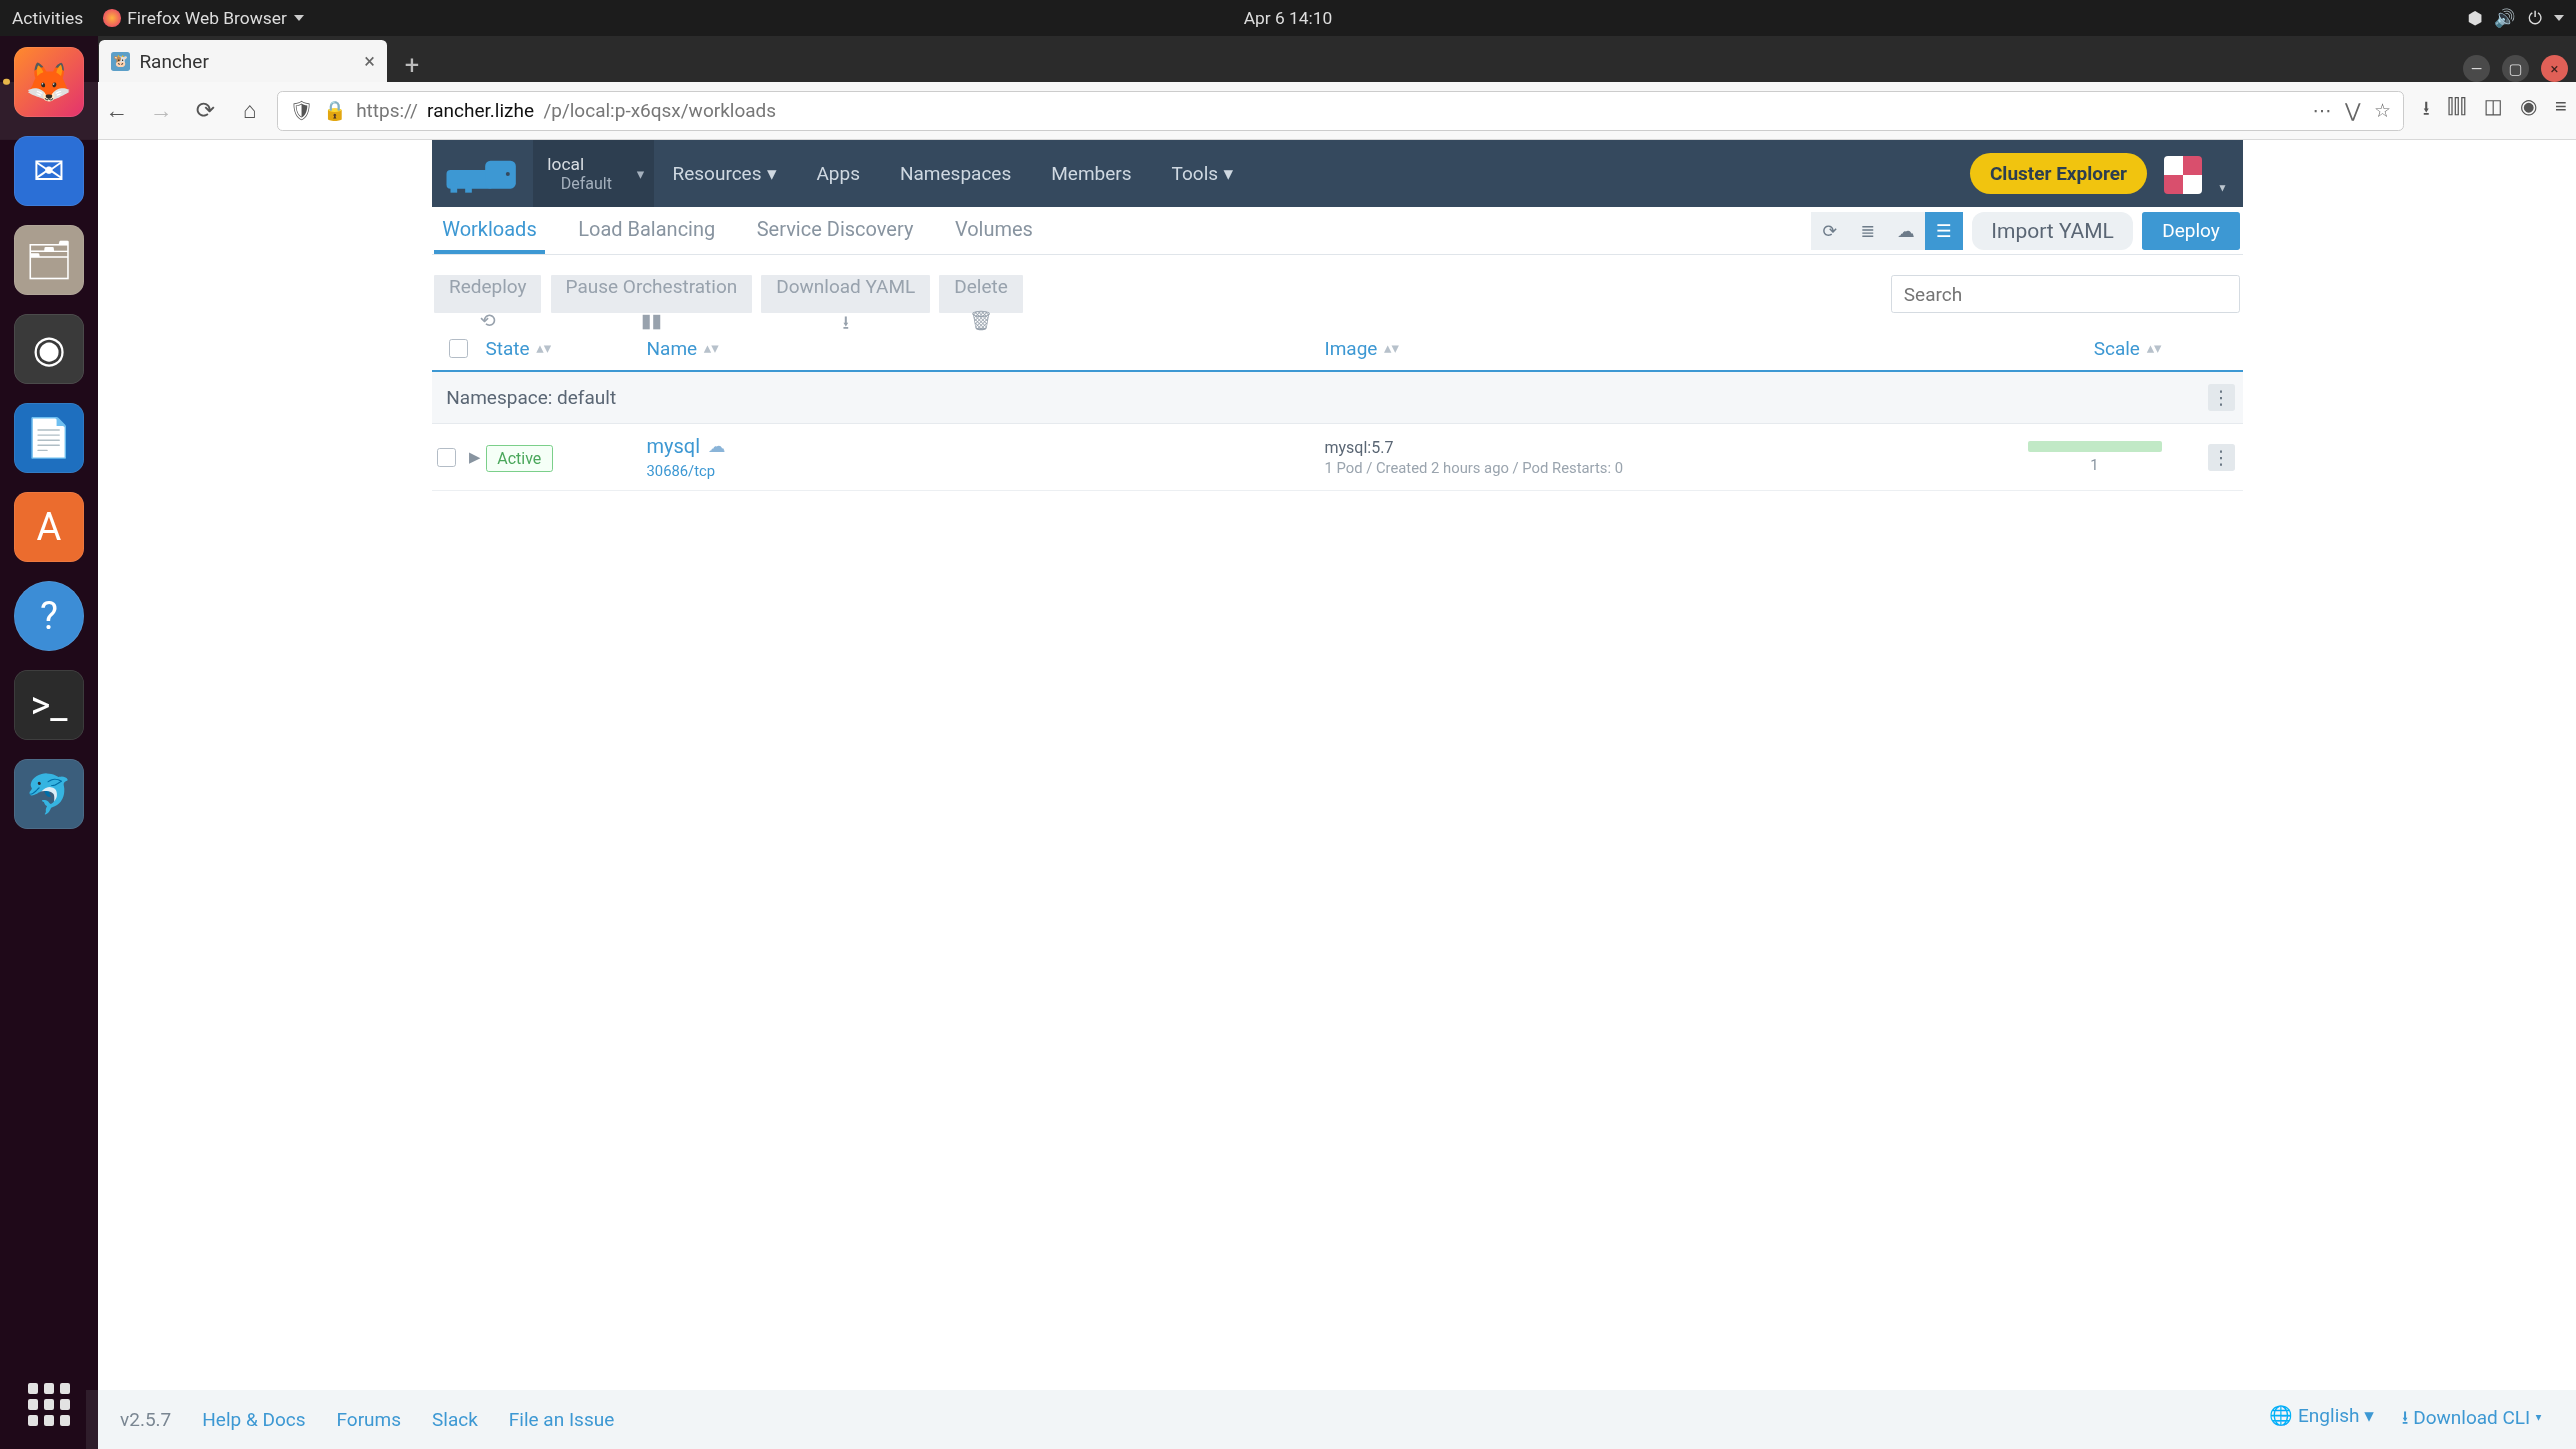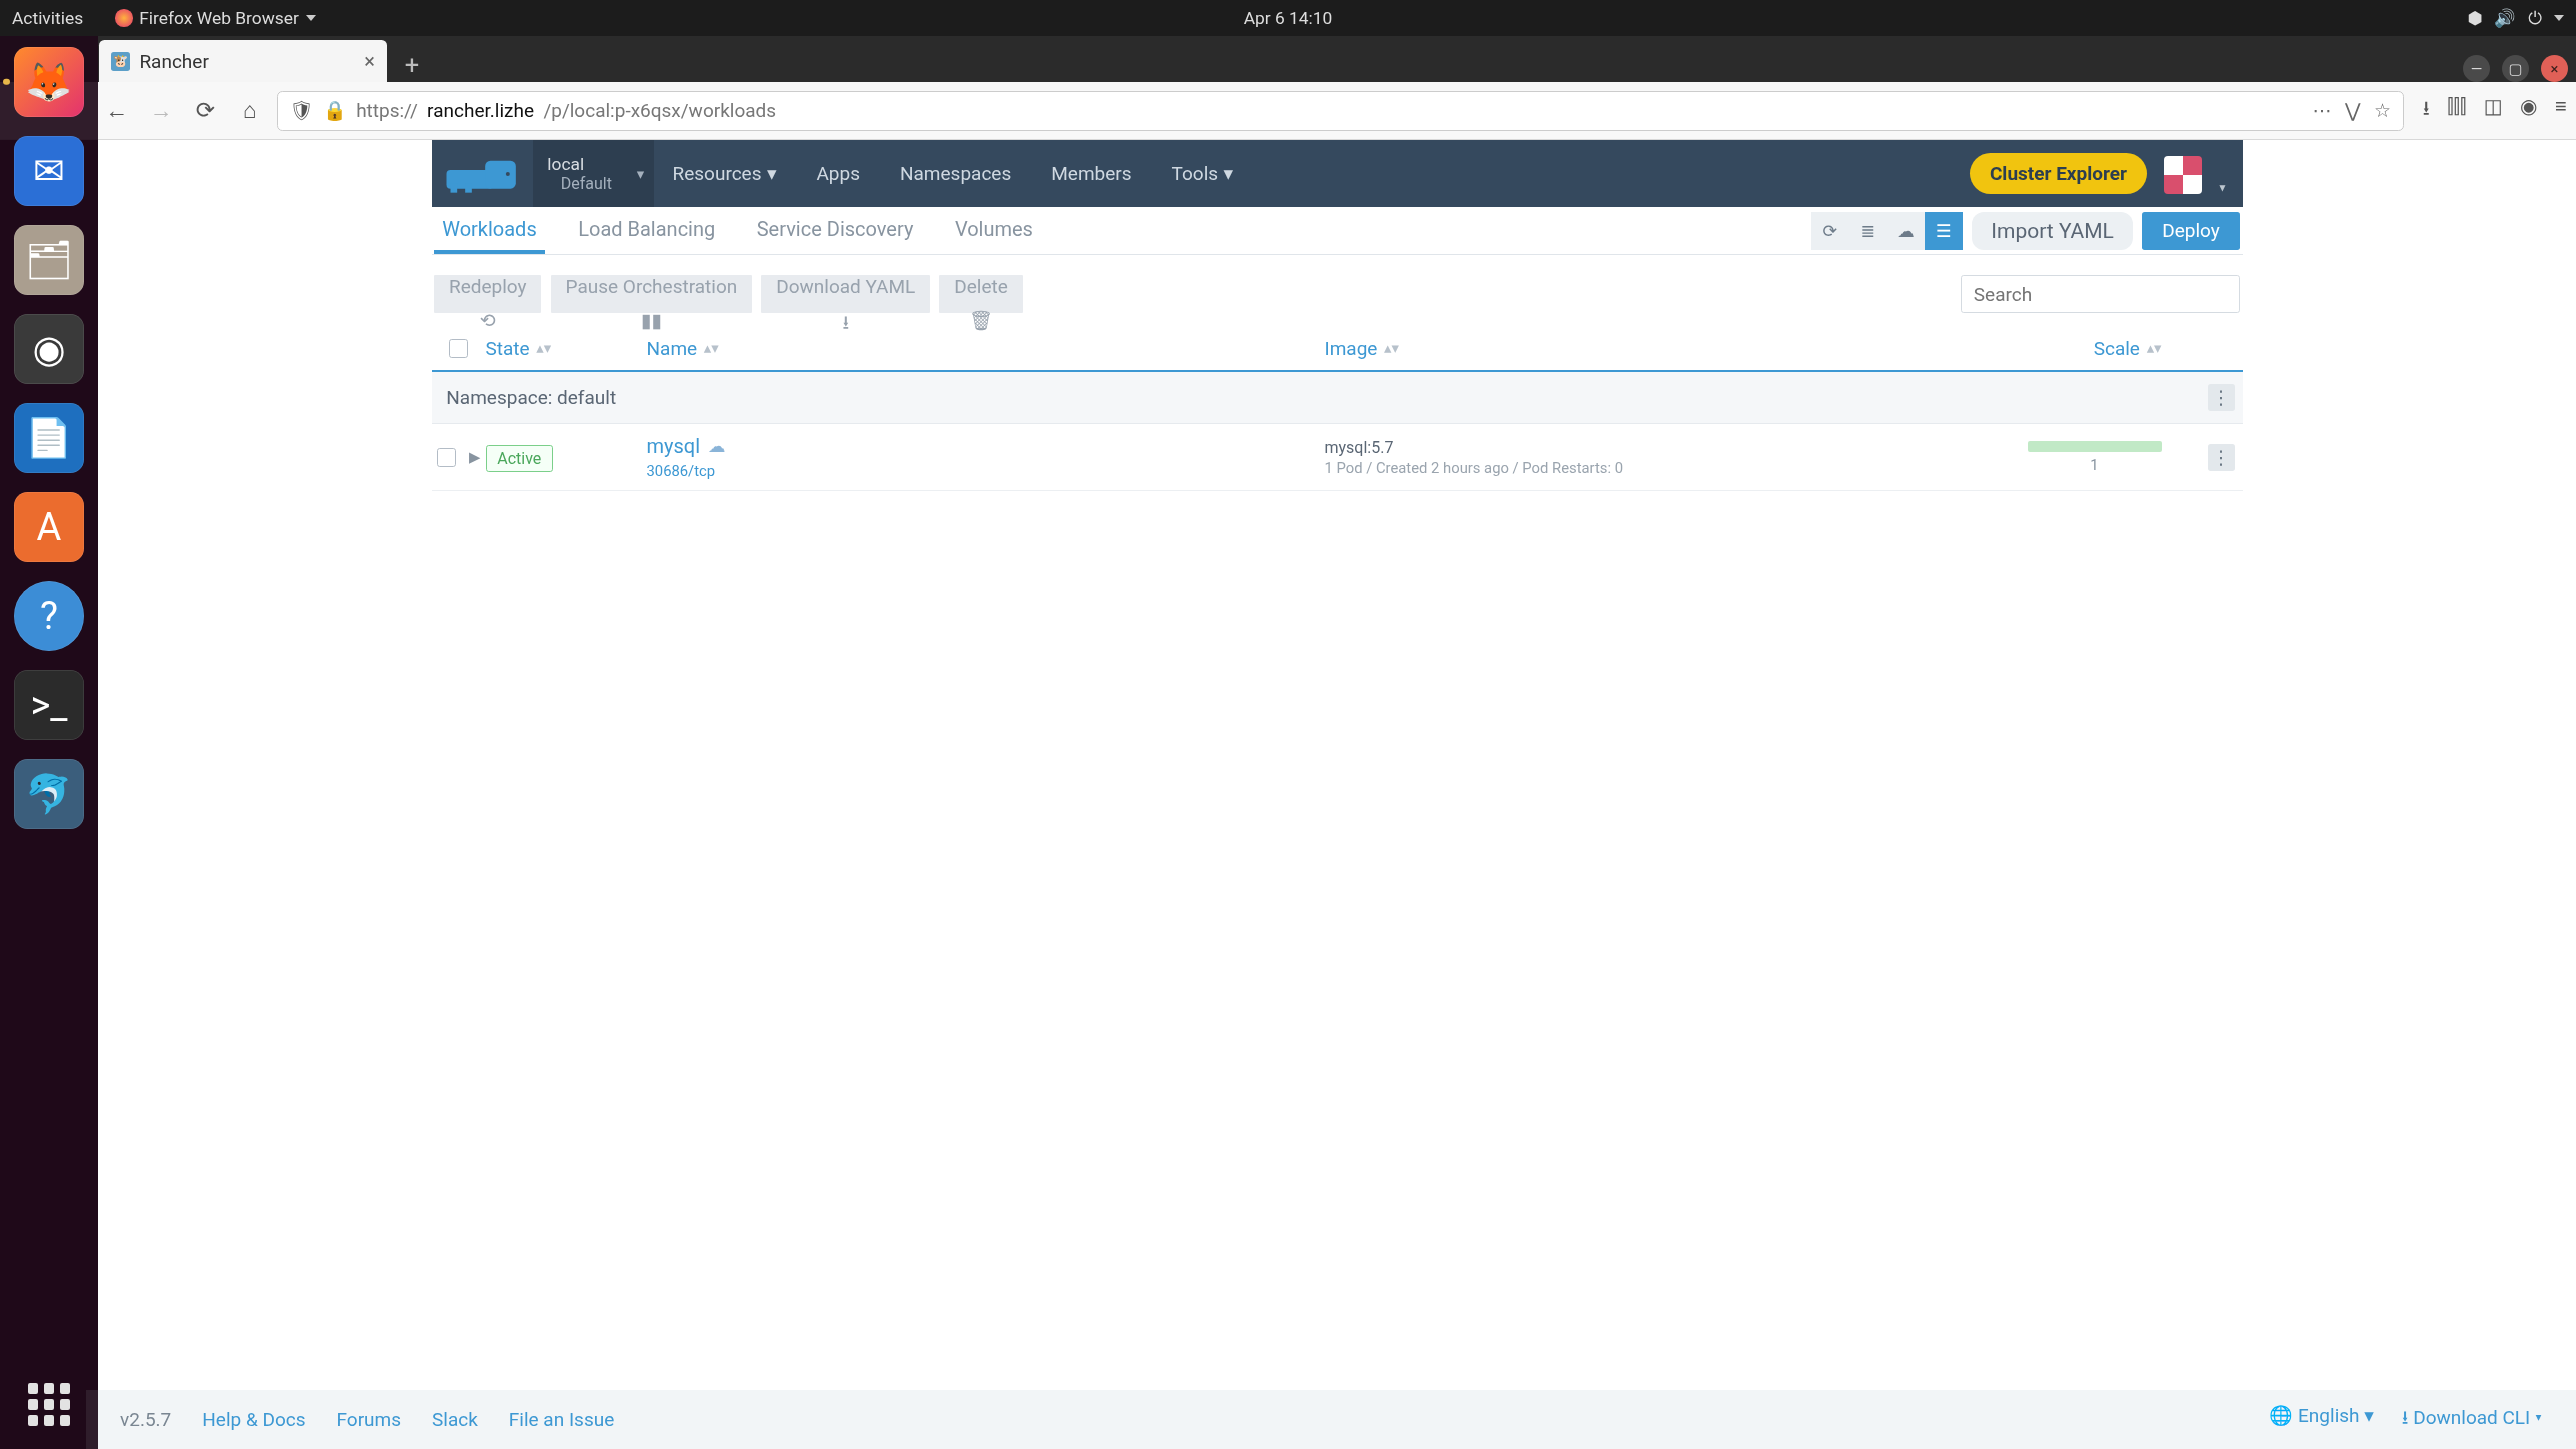--- a/index.html
+++ b/index.html
@@ -1,21 +1,21 @@
 <!DOCTYPE html>
 <html style="font-size:10.7px"><head>
 <meta charset="utf-8">
 <style>
 * { margin:0; padding:0; box-sizing:border-box; font-family:-apple-system,BlinkMacSystemFont,"Segoe UI",Roboto,sans-serif; }
 html,body { width:2576px; height:1449px; overflow:hidden; }
 body { background:#300a24; display:flex; flex-direction:column; transform-origin:top left; }
 
 
 .gnome-bar { height:36px; background:#1c1c1c; color:#ddd; display:flex; align-items:center; padding:0 12px; font-size:17.4px; }
-.gnome-bar .left { display:flex; gap:32px; align-items:center; }
+.gnome-bar .left { display:flex; gap:20px; align-items:center; }
 .gnome-bar .center { position:absolute; left:50%; transform:translateX(-50%); }
 .gnome-bar .right { margin-left:auto; display:flex; gap:12px; align-items:center; }
 .gnome-bar .ff-label { display:flex; align-items:center; gap:6.7px; }
 .tri-down { display:inline-block; width:0; height:0; border-left:5.4px solid transparent; border-right:5.4px solid transparent; border-top:6.7px solid #ccc; }
 
 
 .ff-chrome { background:#2b2b2b; }
 .ff-tabs { height:46px; display:flex; align-items:flex-end; padding-left:99px; padding-right:8px; }
 .ff-tab { background:#f5f5f5; color:#333; height:42px; width:288px; display:flex; align-items:center; padding:0 12px; gap:9.4px; border-top-left-radius:5.4px; border-top-right-radius:5.4px; font-size:19px; position:relative; }
 .ff-tab .fav { width:19px; height:19px; background:#5c9fc8; border-radius:2.7px; display:flex; align-items:center; justify-content:center; color:#fff; font-size:12px; }
@@ -77,21 +77,21 @@
 .rh-tabs .tbar { margin-left:auto; display:flex; align-items:center; gap:9.4px; }
 .view-btns { display:flex; }
 .vbtn { width:38px; height:38px; background:#ecf0f3; display:flex; align-items:center; justify-content:center; color:#6d7b89; cursor:pointer; font-size:17.4px; }
 .vbtn.active { background:#3d98d3; color:#fff; }
 .btn-light { background:#ecf0f3; color:#5a6674; padding:0 19px; height:38px; display:flex; align-items:center; font-size:21px; border-radius:12px; cursor:pointer; }
 .btn-blue { background:#3d98d3; color:#fff; padding:0 20px; height:38px; display:flex; align-items:center; font-size:19px; border-radius:2.7px; cursor:pointer; }
 
 
 .rh-bulk { display:flex; align-items:center; gap:9.4px; padding:20px 2.7px 13.4px; }
 .bulk-btn { background:#e8ebef; color:#98a2ad; padding:0 14.8px; height:38px; display:flex; align-items:center; gap:11px; font-size:19px; border-radius:1px; cursor:pointer;flex-direction:column; }
-.rh-search { margin-left:auto; width:279px; height:38px; border:0.7px solid #d5dbe1; border-radius:2.7px; padding:0 12px; font-size:19px; color:#8894a0; }
+.rh-search { margin-left:auto; width:349px; height:38px; border:0.7px solid #d5dbe1; border-radius:2.7px; padding:0 12px; font-size:19px; color:#8894a0; }
 
 
 .rh-table { width:100%; }
 .rh-thead { display:flex; align-items:center; height:46px; border-bottom:2.7px solid #3d98d3; font-size:19px; color:#3d98d3; }
 .rh-thead .col { display:flex; align-items:center; gap:6.7px; }
 .sort-icon { color:#b7c1cb; font-size:14.8px; display:inline-flex; flex-direction:column; line-height:6px; }
 .col-cb { width:54px; display:flex; justify-content:center; }
 .cb { width:19px; height:19px; border:1.3px solid #b3bcc6; border-radius:2.7px; background:#fff; cursor:pointer; }
 .col-state { width:161px; }
 .col-name { width:678px; }

